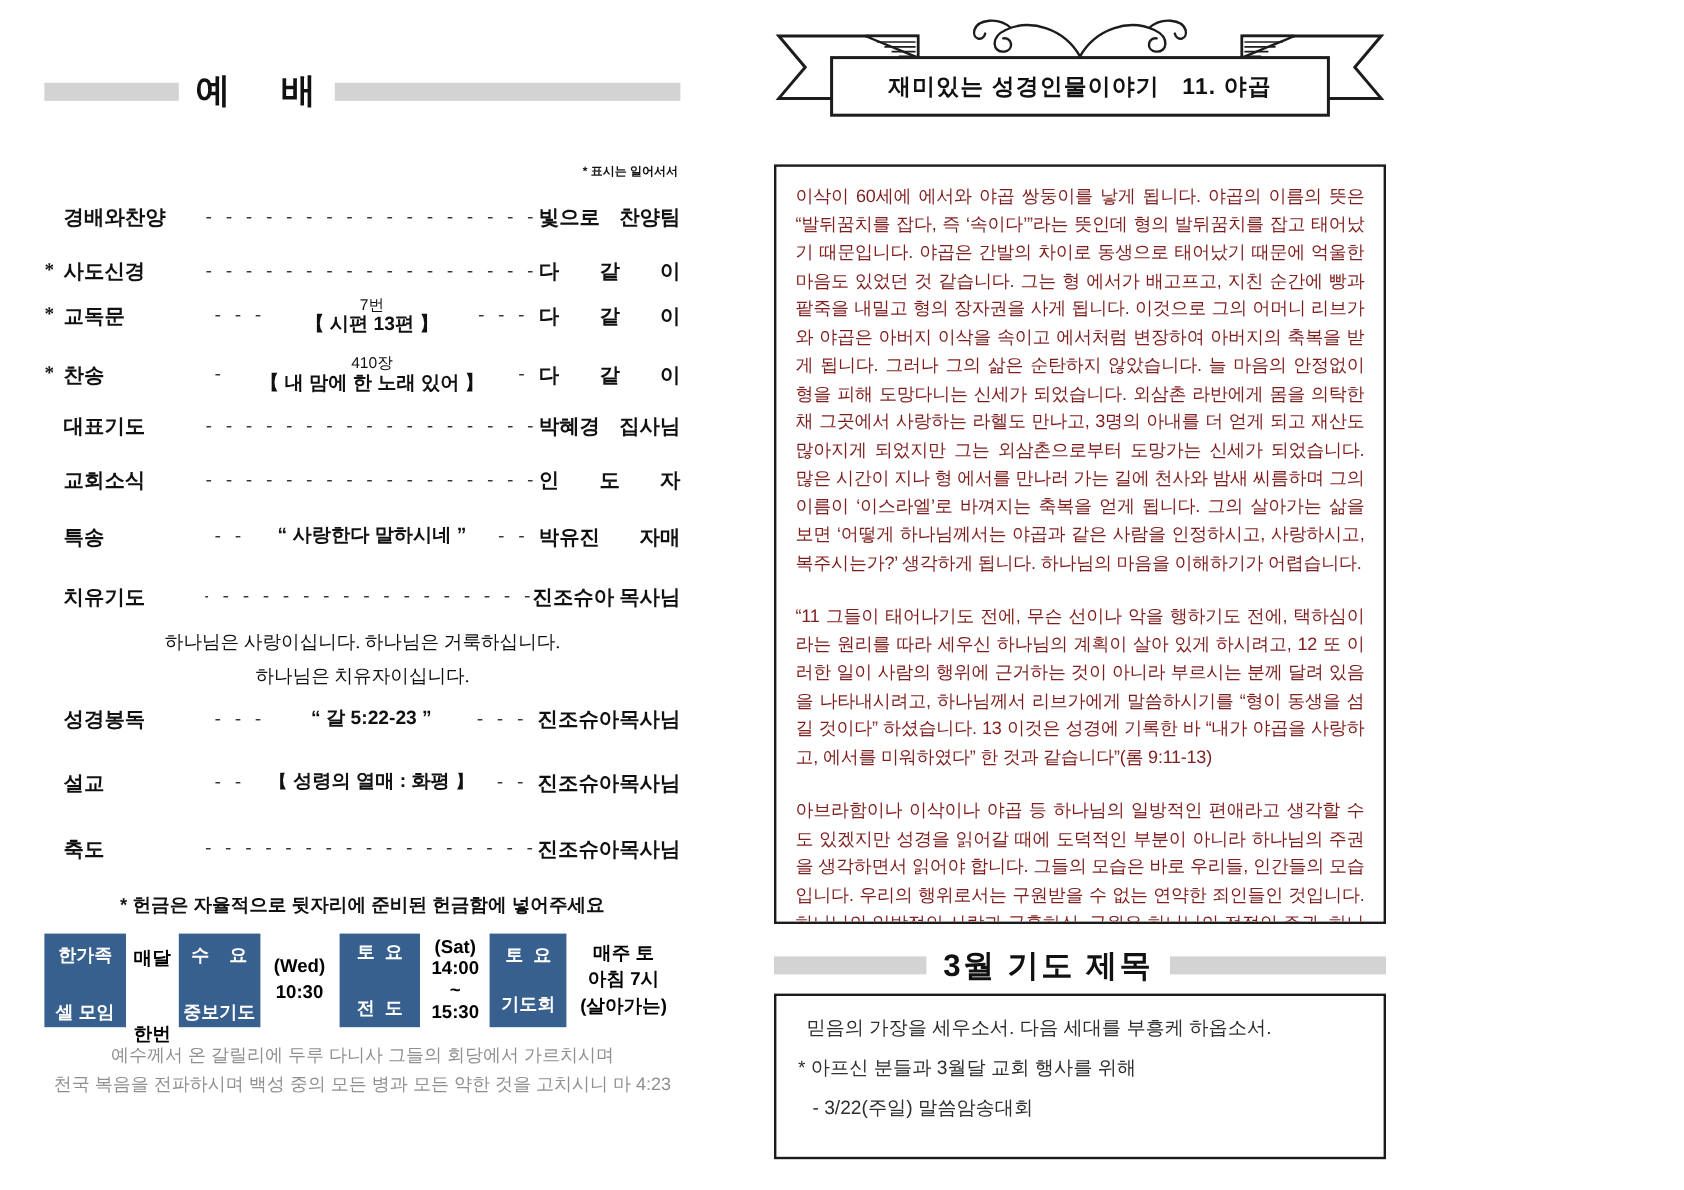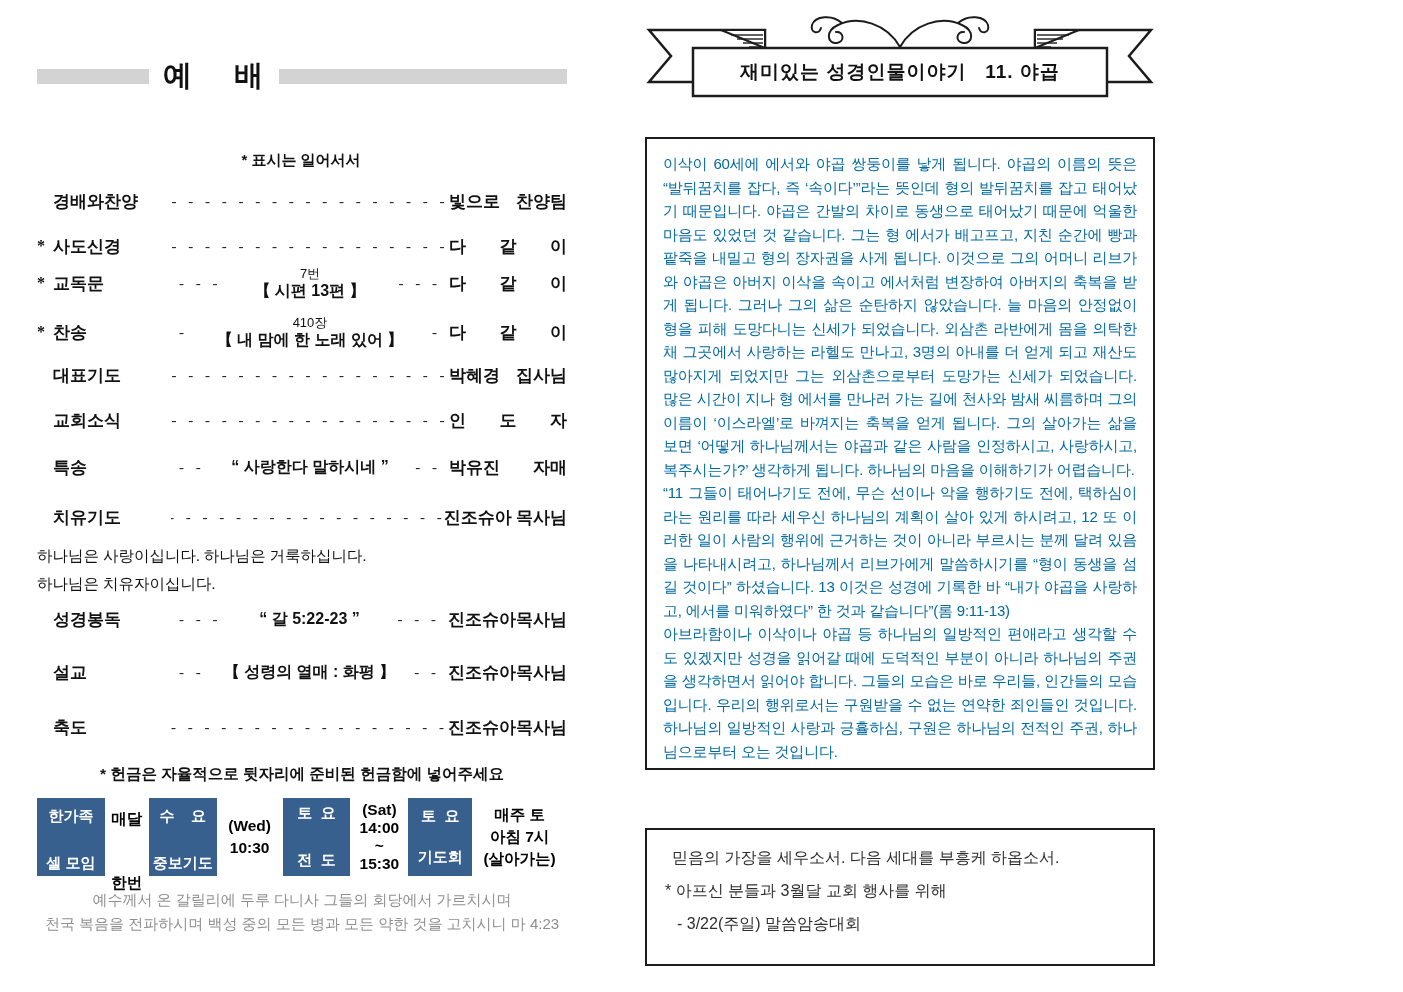--- a/index.html
+++ b/index.html
@@ -11,36 +11,36 @@
   .barhdr { display:flex; align-items:center; }
   .barhdr .bar { height:15px; background:#d3d3d3; }
   .barhdr .ttl { white-space:pre; font-weight:bold; padding:0 14px; letter-spacing:2px; }
 
   
   .leftcol { position:absolute; left:37px; top:56px; width:530px; }
   .hdr-worship .bar-l { width:112px; }
   .hdr-worship .bar-r { flex:1; }
   .hdr-worship .ttl { font-size:29px; }
 
-  .standing-note { margin-top:55px; text-align:center; font-weight:bold; font-size:15px; padding-right:2px; }
+  .standing-note { margin-top:40px; text-align:right; font-weight:bold; font-size:10px; padding-right:2px; }
 
   .wrow { display:flex; align-items:center; height:22px; font-family:"Liberation Serif","DejaVu Serif",serif; }
   .wrow .star { width:16px; font-weight:bold; font-size:16px; text-align:left; }
   .wrow .lbl  { width:118px; font-weight:bold; font-size:17px; text-align:justify; text-align-last:justify; white-space:nowrap; }
   .wrow .mid  { flex:1; display:flex; align-items:center; justify-content:center; overflow:hidden; padding:0 8px; }
   .wrow .mid.spread { justify-content:space-between; }
   .wrow .dash { font-size:15px; letter-spacing:4px; white-space:nowrap; color:#222; }
   .wrow .val  { min-width:118px; font-weight:bold; font-size:17px; text-align:justify; text-align-last:justify; white-space:nowrap; }
   .wrow.tall { height:46px; }
   .cstack { display:flex; flex-direction:column; align-items:center; line-height:1; }
   .cstack .ctop { font-size:13px; margin-bottom:3px; font-family:"Liberation Sans","DejaVu Sans",sans-serif; }
   .cstack .ctop:empty { display:none; }
   .cstack .cmain { font-size:16px; font-weight:bold; white-space:pre; font-family:"Liberation Sans","DejaVu Sans",sans-serif; }
 
-  .affirm { margin-top:14px; text-align:left; font-family:"Liberation Serif","DejaVu Serif",serif; font-size:15.5px; }
+  .affirm { margin-top:14px; text-align:center; font-family:"Liberation Serif","DejaVu Serif",serif; font-size:15.5px; }
   .affirm div { line-height:28px; }
 
   .offering-note { margin-top:26px; text-align:center; font-weight:bold; font-size:15.5px; }
 
   .hdr-meet { margin-top:16px; }
   .hdr-meet .bar-l { width:115px; }
   .hdr-meet .bar-r { flex:1; }
   .hdr-meet .ttl { font-size:27px; letter-spacing:1px; }
 
   .meetrow { margin-top:13px; display:flex; justify-content:space-between; align-items:stretch; height:78px; }
@@ -61,22 +61,22 @@
 
   
   .banner { position:absolute; left:645px; top:12px; width:510px; height:92px; }
   .banner svg { position:absolute; left:0; top:0; }
   .banner .btitle { position:absolute; left:48px; top:36px; width:414px; height:48px;
                     display:flex; align-items:center; justify-content:center;
                     font-weight:bold; font-size:19px; letter-spacing:1px; white-space:pre; }
 
   .storybox { position:absolute; left:645px; top:137px; width:510px; height:633px;
               border:2px solid #1c1c1c; padding:13px 16px; overflow:hidden; }
-  .storybox p { font-size:15px; line-height:23.5px; text-align:justify; color:#0369a1; letter-spacing:-0.2px; }
-  .storybox p + p { }
+  .storybox p { font-size:15px; line-height:23.5px; text-align:justify; color:#7f1d1d; letter-spacing:-0.2px; }
+  .storybox p + p { margin-top:21px; }
 
   .hdr-pray { position:absolute; left:645px; top:787px; width:510px; }
   .hdr-pray .bar-l { width:127px; }
   .hdr-pray .bar-r { flex:1; }
   .hdr-pray .ttl { font-size:26px; }
 
   .praybox { position:absolute; left:645px; top:828px; width:510px; height:138px;
              border:2px solid #1c1c1c; padding:11px 18px; }
   .praybox div { font-size:16px; line-height:33px; color:#2e2e2e; white-space:nowrap; }
   .praybox .ind1 { padding-left:7px; }
@@ -304,20 +304,25 @@
     </svg>
     <div class="btitle">재미있는 성경인물이야기   11. 야곱</div>
   </div>
 
   <div class="storybox">
     <p>이삭이 60세에 에서와 야곱 쌍둥이를 낳게 됩니다. 야곱의 이름의 뜻은 “발뒤꿈치를 잡다, 즉 ‘속이다’”라는 뜻인데 형의 발뒤꿈치를 잡고 태어났기 때문입니다. 야곱은 간발의 차이로 동생으로 태어났기 때문에 억울한 마음도 있었던 것 같습니다. 그는 형 에서가 배고프고, 지친 순간에 빵과 팥죽을 내밀고 형의 장자권을 사게 됩니다. 이것으로 그의 어머니 리브가와 야곱은 아버지 이삭을 속이고 에서처럼 변장하여 아버지의 축복을 받게 됩니다. 그러나 그의 삶은 순탄하지 않았습니다. 늘 마음의 안정없이 형을 피해 도망다니는 신세가 되었습니다. 외삼촌 라반에게 몸을 의탁한 채 그곳에서 사랑하는 라헬도 만나고, 3명의 아내를 더 얻게 되고 재산도 많아지게 되었지만 그는 외삼촌으로부터 도망가는 신세가 되었습니다. 많은 시간이 지나 형 에서를 만나러 가는 길에 천사와 밤새 씨름하며 그의 이름이 ‘이스라엘’로 바껴지는 축복을 얻게 됩니다. 그의 살아가는 삶을 보면 ‘어떻게 하나님께서는 야곱과 같은 사람을 인정하시고, 사랑하시고, 복주시는가?’ 생각하게 됩니다. 하나님의 마음을 이해하기가 어렵습니다.</p>
     <p>“11 그들이 태어나기도 전에, 무슨 선이나 악을 행하기도 전에, 택하심이라는 원리를 따라 세우신 하나님의 계획이 살아 있게 하시려고, 12 또 이러한 일이 사람의 행위에 근거하는 것이 아니라 부르시는 분께 달려 있음을 나타내시려고, 하나님께서 리브가에게 말씀하시기를 “형이 동생을 섬길 것이다” 하셨습니다. 13 이것은 성경에 기록한 바 “내가 야곱을 사랑하고, 에서를 미워하였다” 한 것과 같습니다”(롬 9:11-13)</p>
     <p>아브라함이나 이삭이나 야곱 등 하나님의 일방적인 편애라고 생각할 수도 있겠지만 성경을 읽어갈 때에 도덕적인 부분이 아니라 하나님의 주권을 생각하면서 읽어야 합니다. 그들의 모습은 바로 우리들, 인간들의 모습입니다. 우리의 행위로서는 구원받을 수 없는 연약한 죄인들인 것입니다. 하나님의 일방적인 사랑과 긍휼하심, 구원은 하나님의 전적인 주권, 하나님으로부터 오는 것입니다.</p>
   </div>
 
+  <div class="barhdr hdr-pray">
+    <div class="bar bar-l"></div>
+    <div class="ttl">3월 기도 제목</div>
+    <div class="bar bar-r"></div>
+  </div>
 
   <div class="praybox">
     <div class="ind1">믿음의 가장을 세우소서. 다음 세대를 부흥케 하옵소서.</div>
     <div>* 아프신 분들과 3월달 교회 행사를 위해</div>
     <div class="ind2">- 3/22(주일) 말씀암송대회</div>
   </div>
 
 </div>
 
 </body></html>

